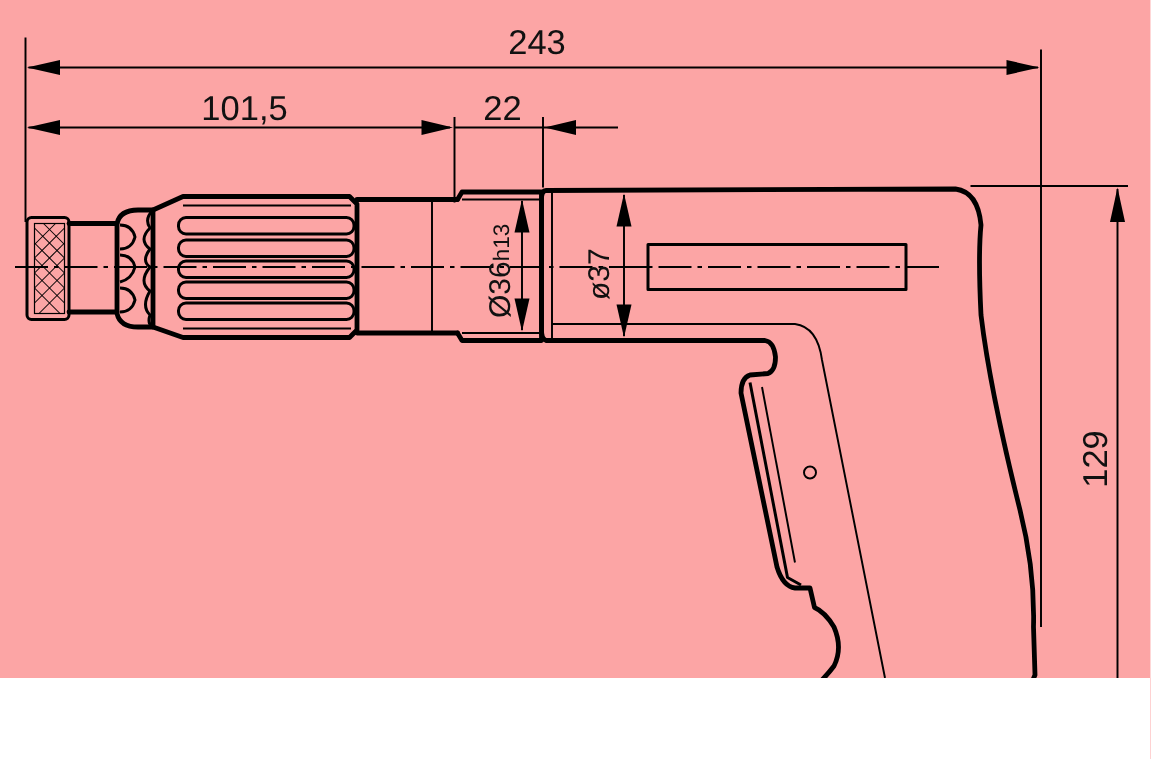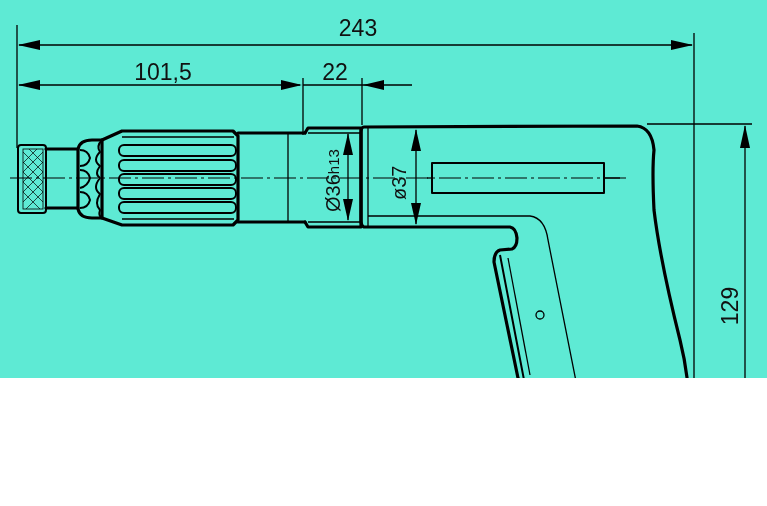--- a/index.html
+++ b/index.html
@@ -1,16 +1,16 @@
 <!DOCTYPE html>
 <html><head>
 <meta charset="utf-8">
 <style>
   html, body { margin: 0; padding: 0; background: #ffffff; }
-  #canvas { position: relative; width: 767px; height: 378px; overflow: hidden; background: #5eead4; }
+  #canvas { position: relative; width: 767px; height: 452px; overflow: hidden; background: #fca5a5; }
   svg { position: absolute; left: 0; top: 0; }
   .dimtext { font-family: "Liberation Sans", sans-serif; fill: #111; }
   .thick { stroke: #000; stroke-width: 3.2; fill: none; stroke-linejoin: round; stroke-linecap: round; }
   .med { stroke: #000; stroke-width: 2; fill: none; stroke-linejoin: round; }
   .thin { stroke: #000; stroke-width: 1.3; fill: none; }
   .dash { stroke: #000; stroke-width: 1.2; fill: none; stroke-dasharray: 22 4 3 4; }
   .arrow { fill: #000; stroke: none; }
 </style>
 </head>
 <body>

